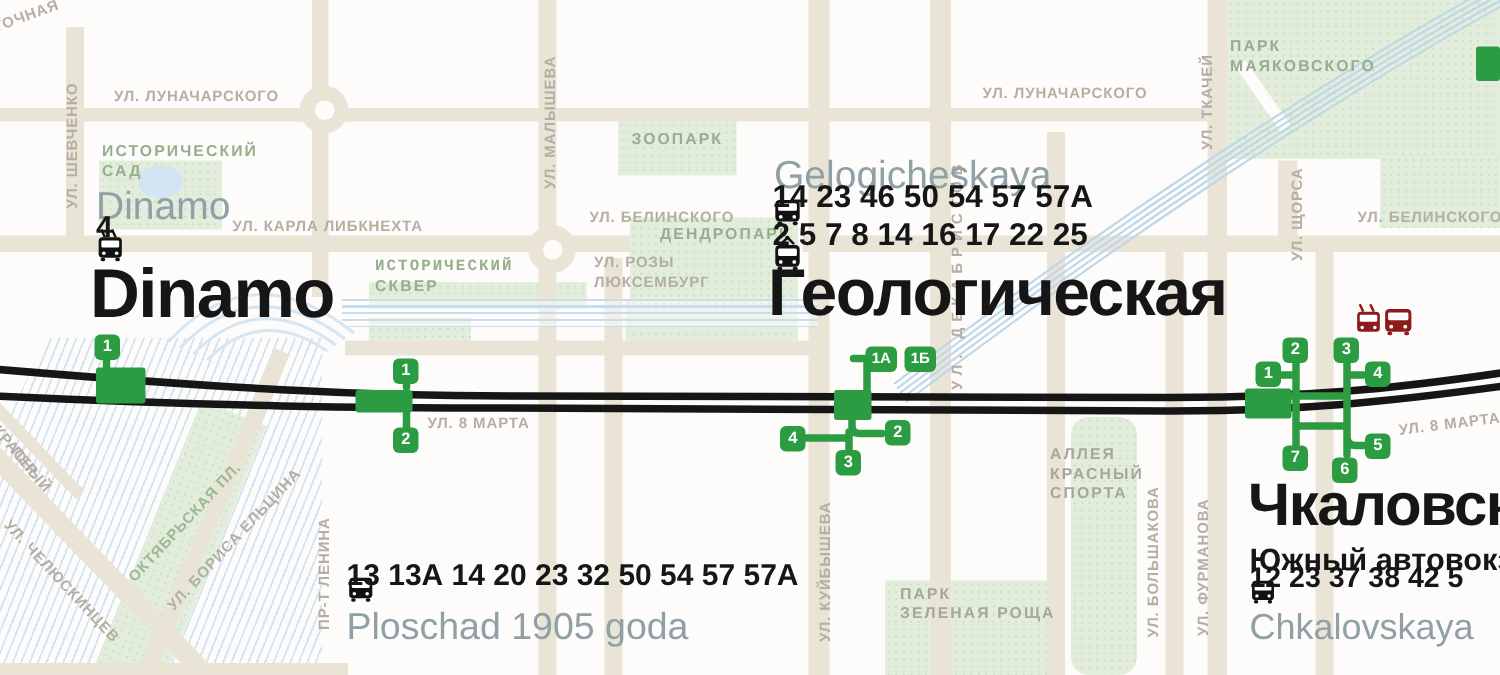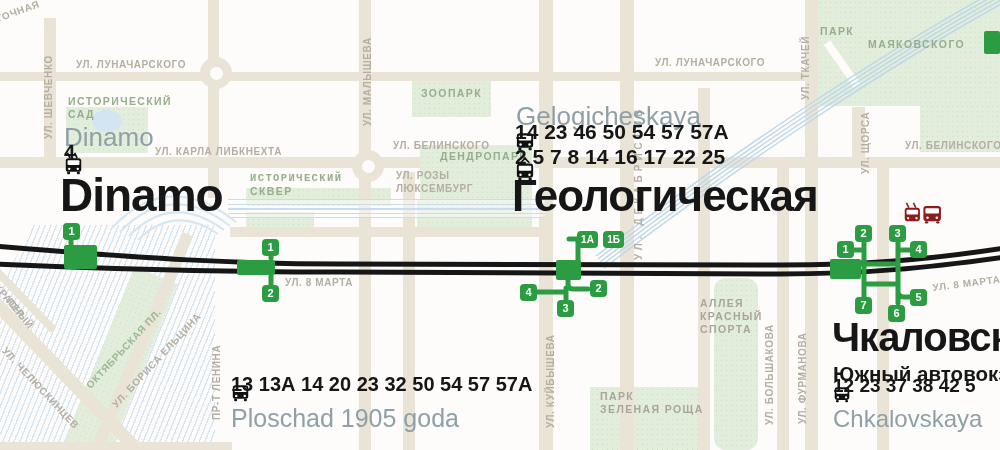--- a/index.html
+++ b/index.html
@@ -129,21 +129,21 @@
   <span class="st std" style="left:110px;top:402px;transform:rotate(-47deg);">УЛ. БОРИСА ЕЛЬЦИНА</span>
   <span class="st std" style="left:932px;top:282px;transform:rotate(-7deg);">УЛ. 8 МАРТА</span>
 
   <span class="pl" style="left:68px;top:95px;">ИСТОРИЧЕСКИЙ</span>
   <span class="pl" style="left:68px;top:108px;">САД</span>
   <span class="pl" style="left:412px;top:87px;width:79px;text-align:center;">ЗООПАРК</span>
   <span class="pl" style="left:250px;top:172px;font-family:Liberation Mono, monospace;">ИСТОРИЧЕСКИЙ</span>
   <span class="pl" style="left:250px;top:185px;">СКВЕР</span>
   <span class="pl" style="left:440px;top:150px;">ДЕНДРОПАРК</span>
   <span class="pl" style="left:820px;top:25px;">ПАРК</span>
-  <span class="pl" style="left:820px;top:38px;margin-left:48px;">МАЯКОВСКОГО</span>
+  <span class="pl" style="left:820px;top:38px;">МАЯКОВСКОГО</span>
   <span class="pl pl2" style="left:700px;top:297px;">АЛЛЕЯ</span>
   <span class="pl pl2" style="left:700px;top:310px;">КРАСНЫЙ</span>
   <span class="pl pl2" style="left:700px;top:323px;">СПОРТА</span>
   <span class="pl pl2" style="left:600px;top:390px;">ПАРК</span>
   <span class="pl pl2" style="left:600px;top:403px;">ЗЕЛЕНАЯ РОЩА</span>
 
   <div class="sign" style="left:984px;top:31px;width:16px;height:23px;"></div>
 
   <svg class="layer" width="1000" height="450">
     <g stroke="#161616" stroke-width="5" fill="none">

